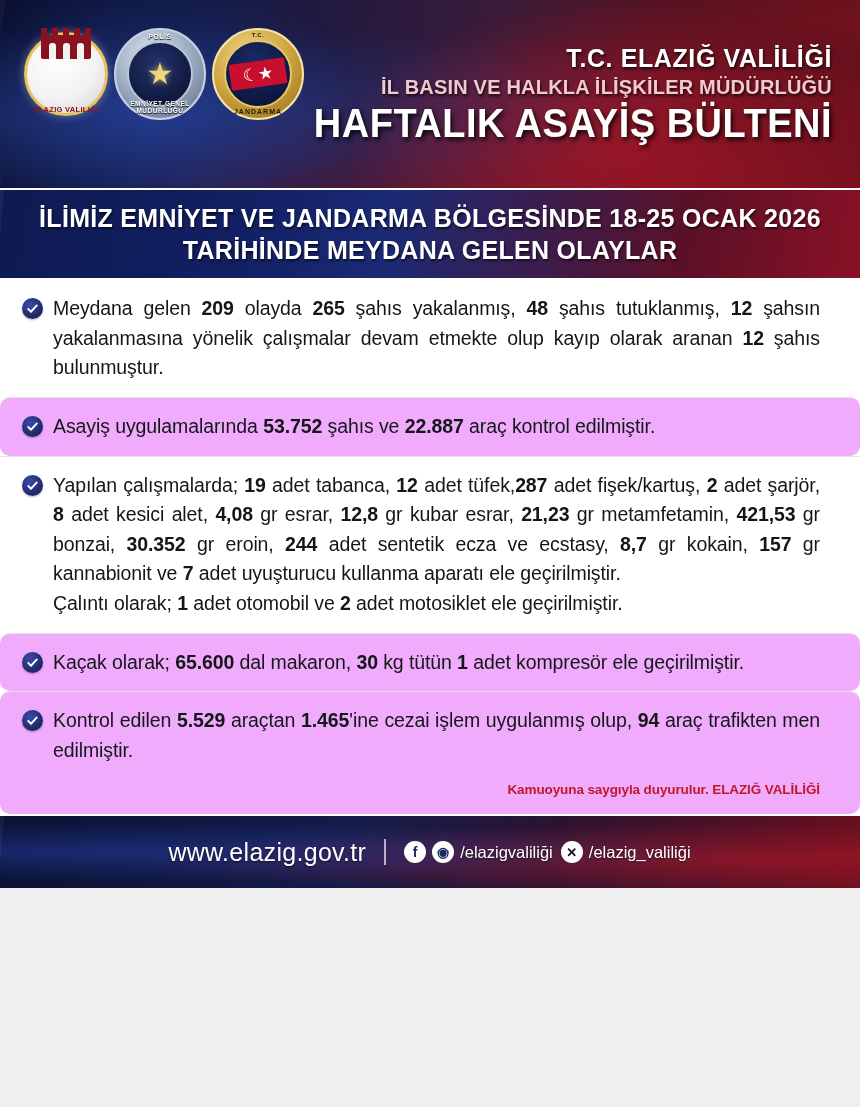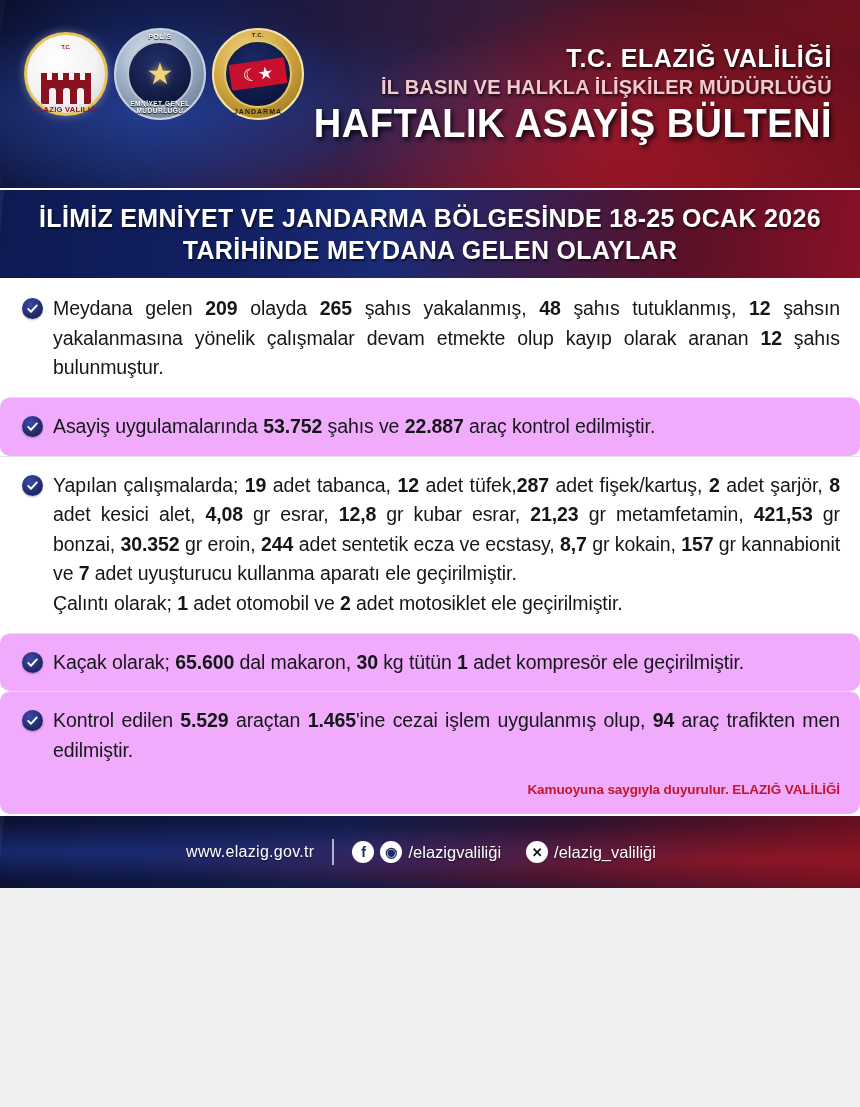--- a/index.html
+++ b/index.html
@@ -50,21 +50,21 @@
     position: absolute; left: 24px; top: 28px;
     display: flex; align-items: center; gap: 6px;
     z-index: 4;
   }
   
   .emblem-valilik {
     width: 84px; height: 84px; border-radius: 50%;
     background: radial-gradient(circle at 38% 32%, #ffffff 0%, #f2f2f2 55%, #cfcfcf 100%);
     border: 3px solid #e8c35a;
     box-shadow: 0 0 10px rgba(255,255,255,.35);
-    display:flex; flex-direction:column; align-items:center; justify-content:flex-end;
+    display:flex; flex-direction:column; align-items:center; justify-content:space-between;
     position: relative;
   }
   .emblem-valilik .castle {
     width: 50px; height: 24px;
     background: #8a1220;
     position: relative;
     margin-bottom: 2px;
     border-radius: 2px;
   }
   .emblem-valilik .castle:before {
@@ -200,21 +200,21 @@
     font-size: 25px; font-weight: bold; color: #ffffff;
     letter-spacing: .3px; line-height: 1.28; text-align:center;
     text-shadow: 1px 2px 2px rgba(0,0,0,.6);
   }
 
   
   .items { background: #ffffff; }
   .item {
     display: flex;
     gap: 10px;
-    padding: 14px 20px 14px 22px;
+    padding: 14px 40px 14px 22px;
     background: #ffffff;
     justify-content: flex-end;
   }
   .item.alt { background: #f0abfc; border-radius: 10px; }
   .item + .item { border-top: 1px solid #e2e2e2; }
 
   .bullet {
     flex: 0 0 auto;
     width: 21px; height: 21px; margin-top: 4px;
     border-radius: 50%;
@@ -257,21 +257,21 @@
     border-top: 2px solid #ffffff;
     overflow:hidden;
   }
   .footer:before{
     content:"";
     position:absolute; inset:0;
     background: linear-gradient(95deg, rgba(255,255,255,0.05) 0 4px, rgba(255,255,255,0) 4px 40px);
   }
   .footer-web {
     position:relative;
-    font-size: 16px; color: #ffffff; font-weight: normal;
+    font-size: 25px; color: #ffffff; font-weight: normal;
     letter-spacing: .3px;
     text-shadow: 0 1px 2px rgba(0,0,0,.6);
   }
   .footer-divider {
     position:relative;
     width: 2px; height: 26px; background: rgba(255,255,255,.65);
   }
   .social {
     position:relative;
     display:flex; align-items:center; gap: 7px;
@@ -279,21 +279,21 @@
   .social-icon {
     width: 22px; height: 22px; border-radius: 50%;
     display:flex; align-items:center; justify-content:center;
     color:#1b2a5e; font-weight:bold; font-size: 14px;
     background:#ffffff;
   }
   .social-icon.x { background:#ffffff; color:#111; font-size: 13px; }
   .social-handle {
     font-size: 16.5px; color:#ffffff;
     text-shadow: 0 1px 2px rgba(0,0,0,.6);
-    margin-right: 18px;
+    margin-right: 1px;
   }
   .social-group { display:flex; align-items:center; gap:6px; }
 </style>
 </head>
 <body>
 
 <div class="page">
 
   <div class="header">
     <div class="header-glow-blue"></div>

